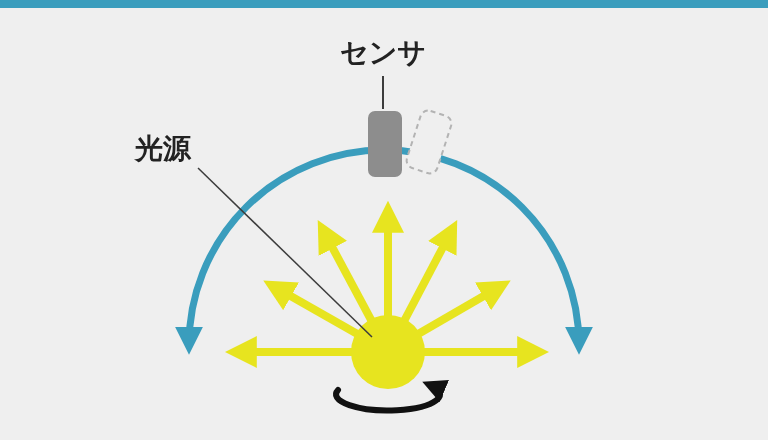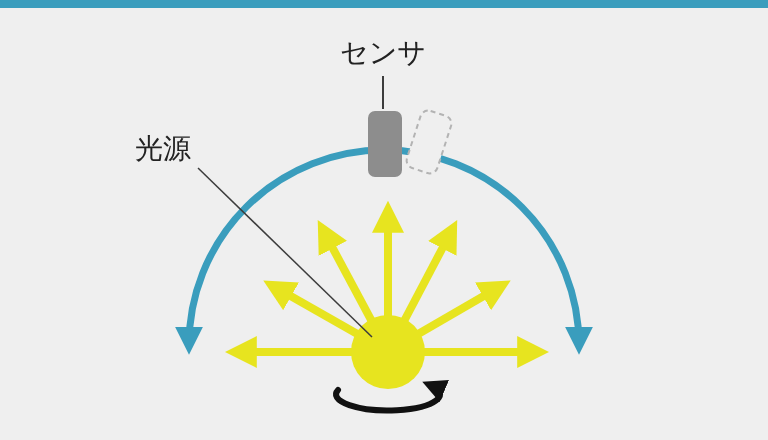--- a/index.html
+++ b/index.html
@@ -10,20 +10,21 @@
     width: 768px;
     height: 440px;
     background: #efefef;
     overflow: hidden;
     font-family: "Liberation Sans", "DejaVu Sans", sans-serif;
   }
   .stage {
     position: relative;
     width: 768px;
     height: 388px;
+    font-weight: bold;
   }
   svg { display: block; }
   .teal-stroke { stroke: #3a9dbd; fill: none; }
   .teal-fill   { fill: #3a9dbd; }
   .yellow-stroke { stroke: #e7e41f; fill: none; }
   .yellow-fill   { fill: #e7e41f; }
   .black-stroke  { stroke: #111111; fill: none; }
   .gray-fill     { fill: #8d8d8d; }
   .ghost-stroke  { stroke: #b3b3b3; fill: #efefef; }
   .pointer-line  { stroke: #3c3c3c; fill: none; }

